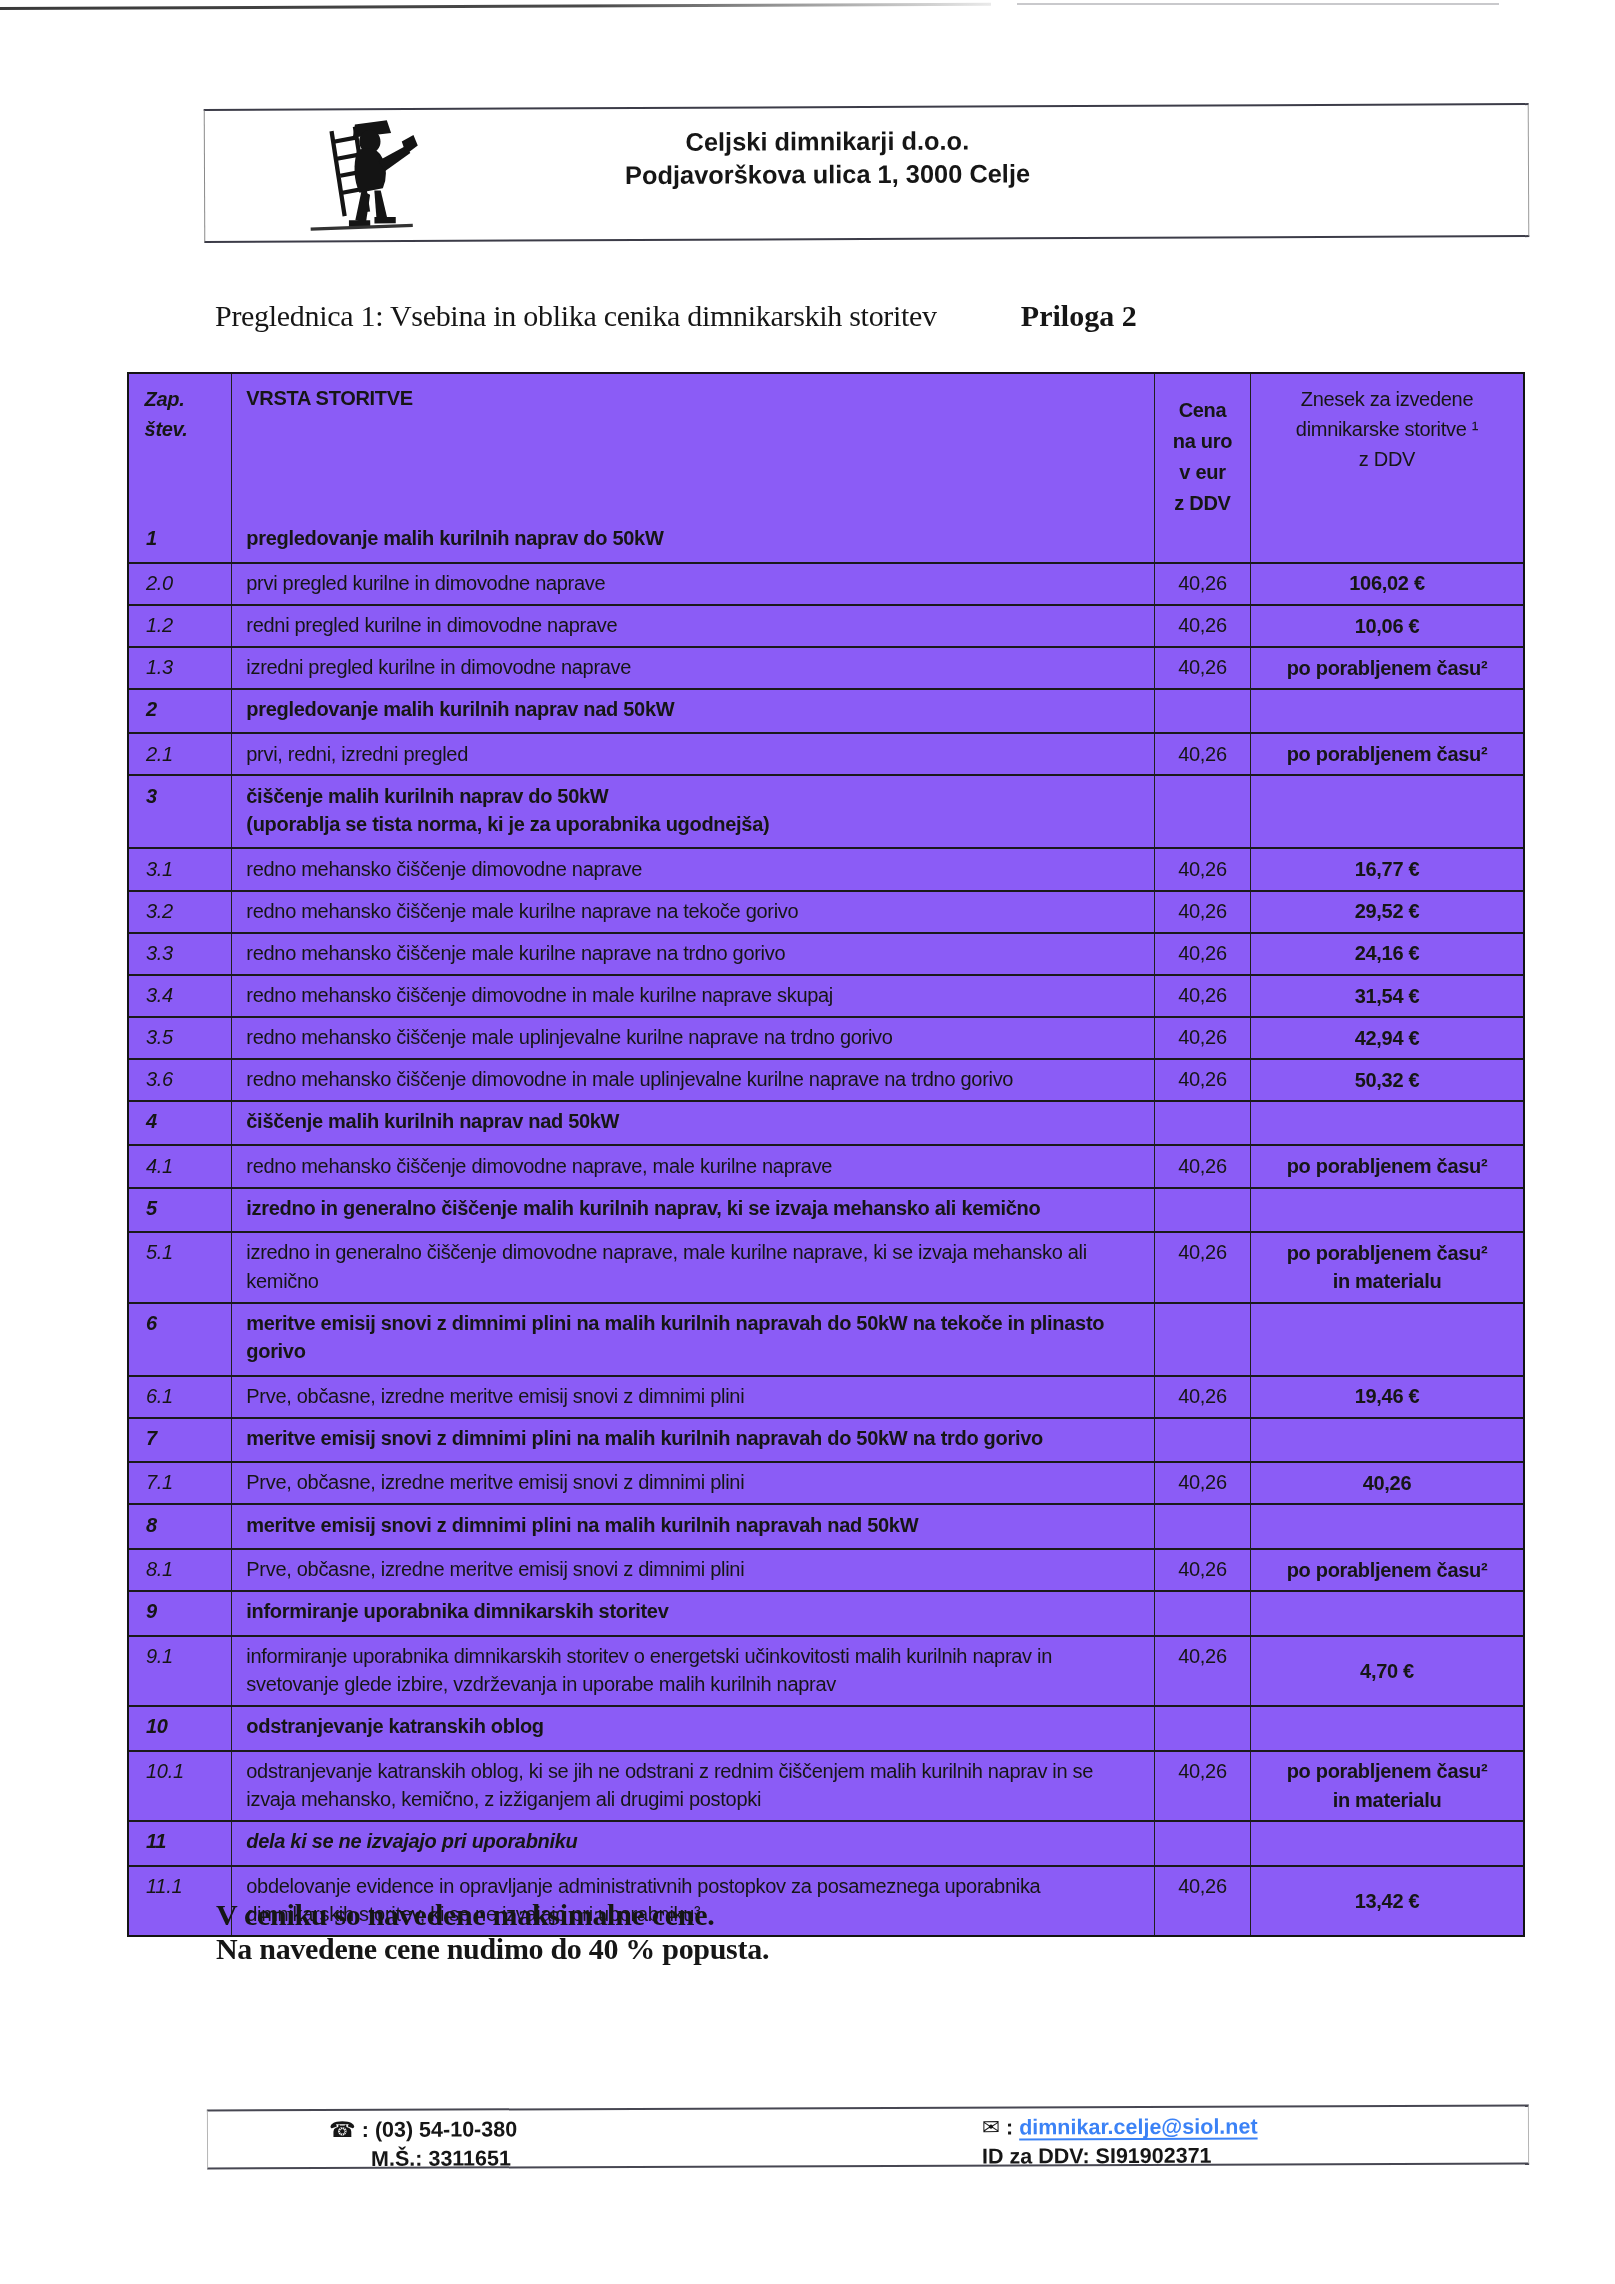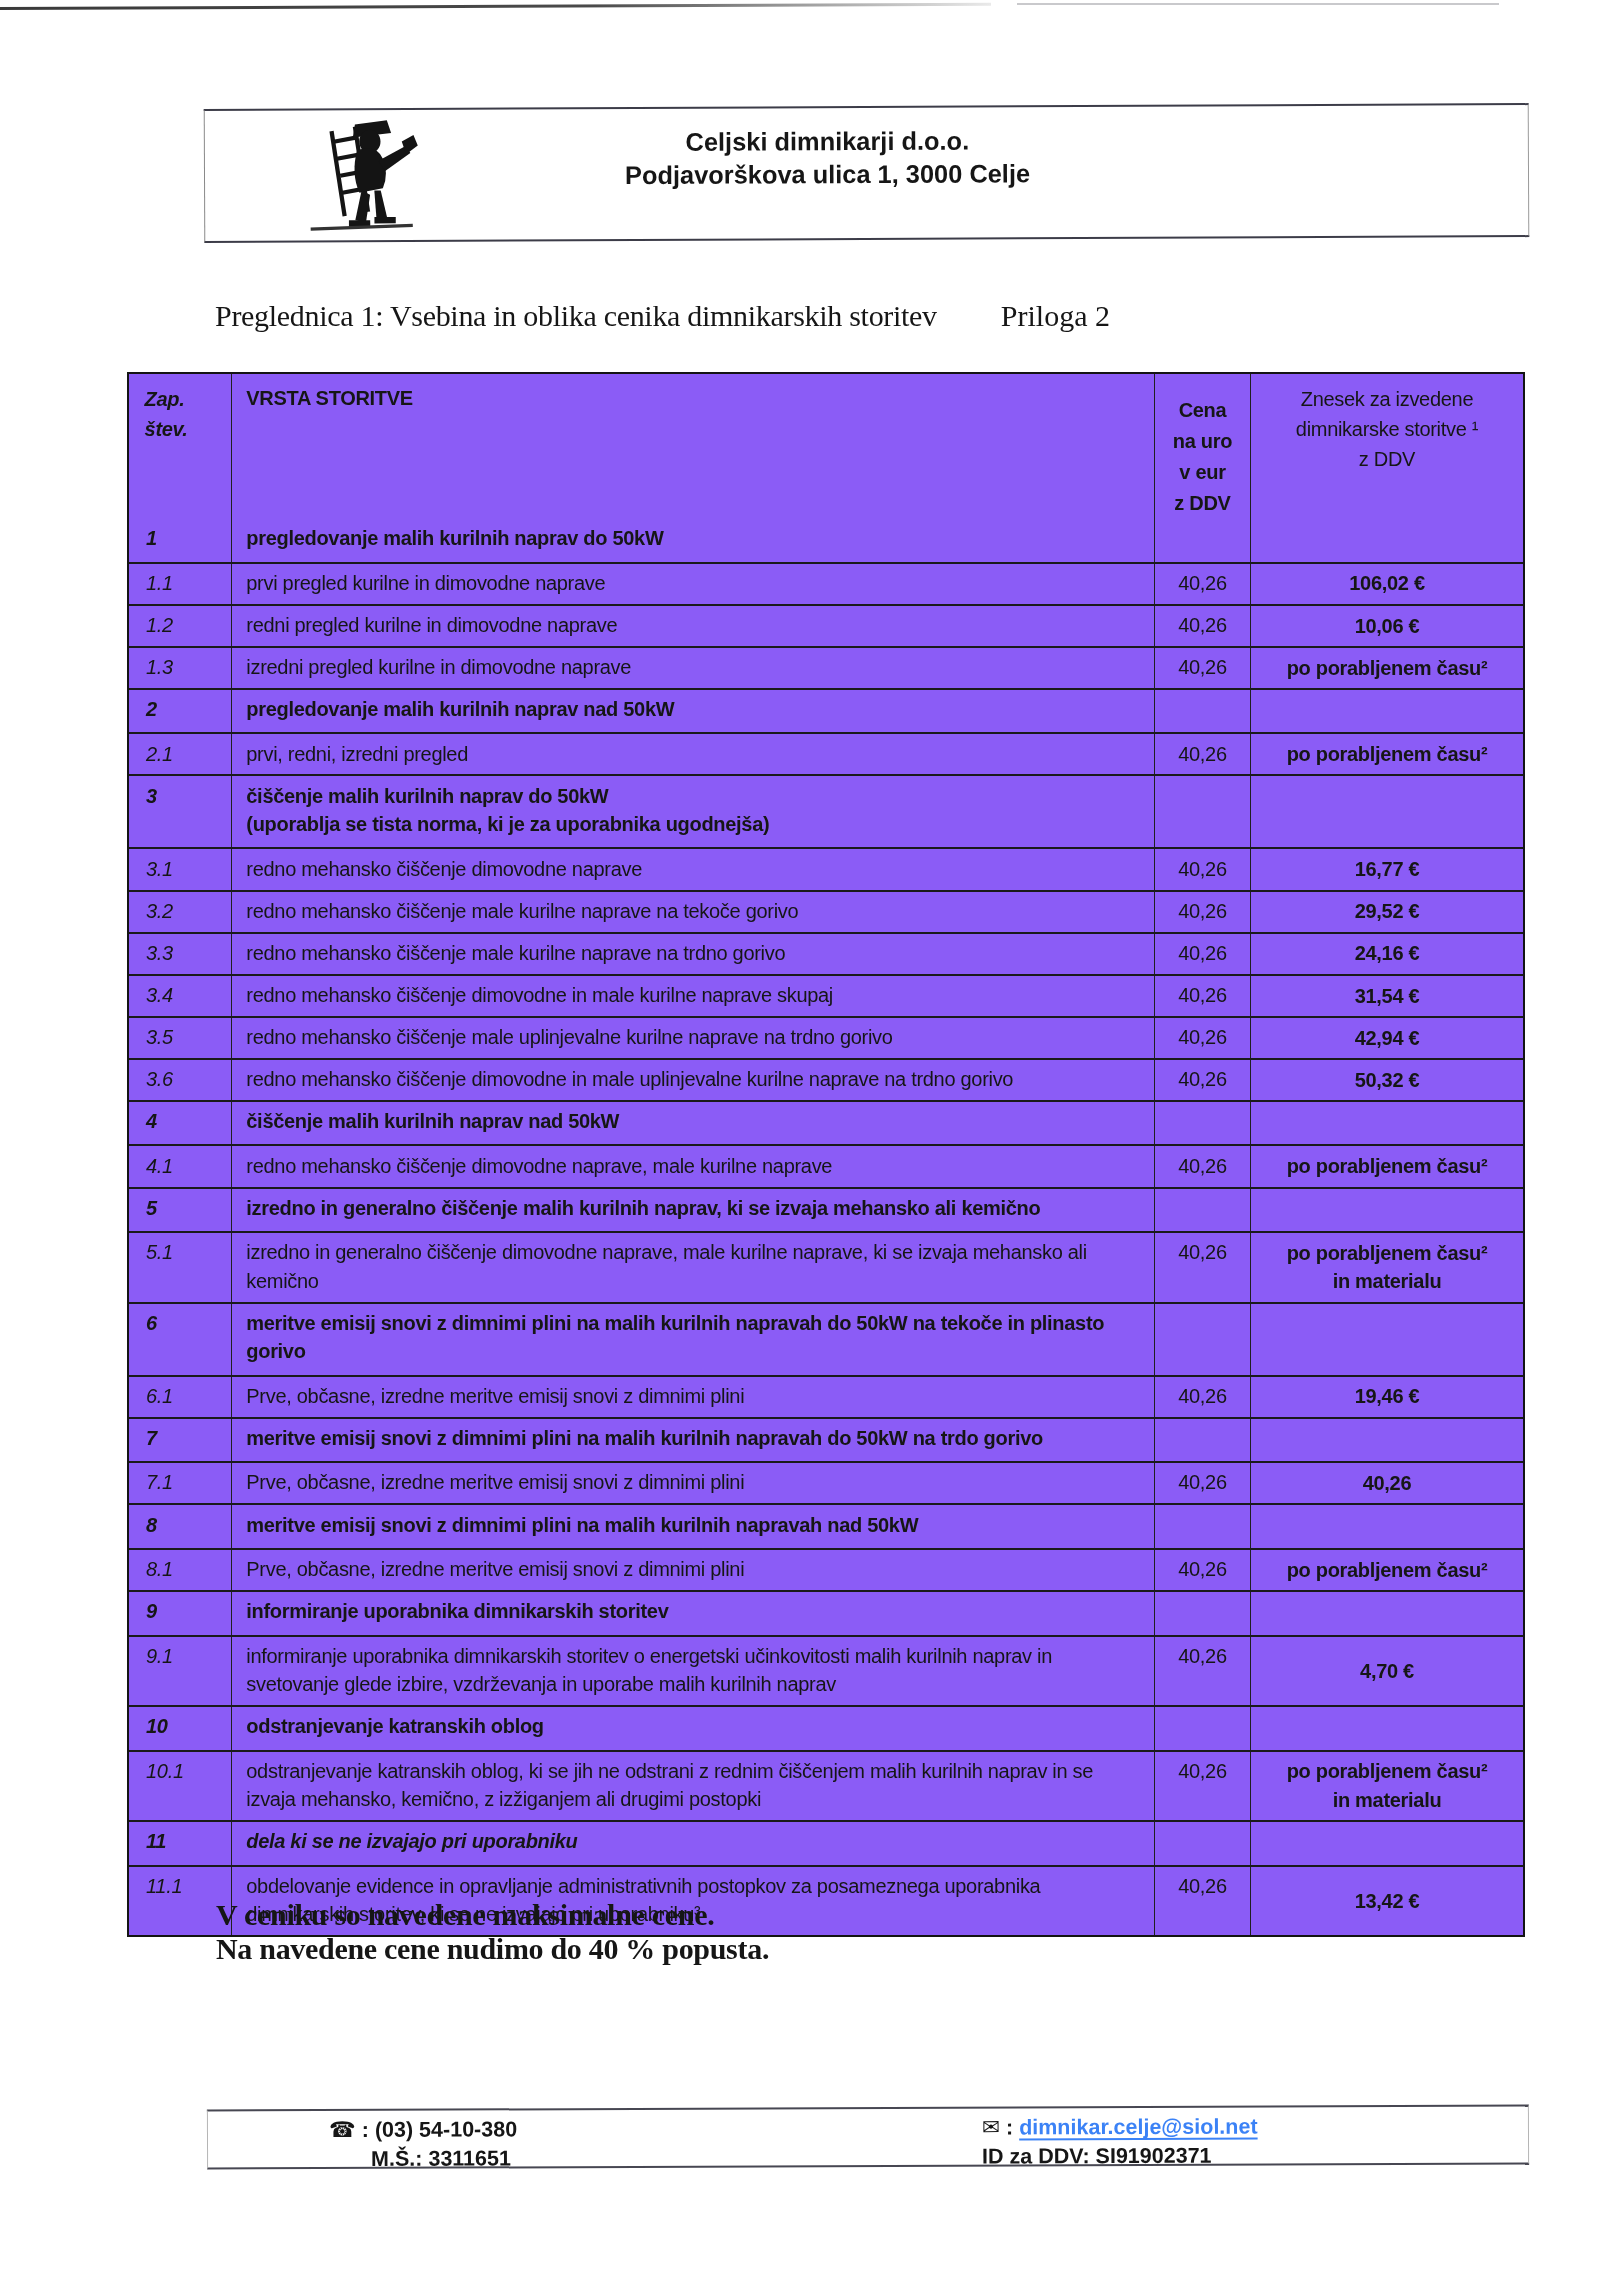--- a/index.html
+++ b/index.html
@@ -20,21 +20,21 @@
     transform:rotate(-0.25deg);box-sizing:border-box;}
   .logo-wrap{position:absolute;left:98px;top:7.8px;width:117px;height:117px;}
   .lh-text{position:absolute;left:0;right:0;top:17px;text-align:center;transform:translateX(-39px);}
   .company-name{font-size:25.4px;font-weight:bold;line-height:1.3;}
   .company-address{font-size:25.4px;font-weight:bold;line-height:1.3;}
 
   
   .doc-title-row{position:absolute;left:215px;top:299px;white-space:nowrap;
     font-family:"Liberation Serif",serif;font-size:30px;}
   .doc-title{letter-spacing:-0.3px;}
-  .annex{font-weight:normal;margin-left:64px;}
+  .annex{font-weight:bold;margin-left:84px;}
 
   
   .price-table{position:absolute;left:127px;top:372px;width:1398px;
     border:2.6px solid #141414;box-sizing:border-box;background:#8b5cf6;}
   .trow{display:grid;grid-template-columns:102px 923px 96px 1fr;border-top:2px solid #1a1a1a;}
   .trow:first-child{border-top:none;}
   .cell{box-sizing:border-box;font-size:20px;line-height:1.42;letter-spacing:-0.3px;}
   .cell + .cell{border-left:1.3px solid #202020;}
   .c-num{padding:5.2px 2.6px 3.9px 17px;font-style:italic;}
   .c-desc{padding:5.2px 10.4px 6.5px 14.3px;white-space:pre-line;}
@@ -123,21 +123,21 @@
   </div>
   <div id="table-body">
   <div class="trow section">
     <div class="cell c-num">1</div>
     <div class="cell c-desc">pregledovanje malih kurilnih naprav do 50kW</div>
     <div class="cell c-price"></div>
     <div class="cell c-amount"></div>
   </div>
 
   <div class="trow">
-    <div class="cell c-num">1.1</div>
+    <div class="cell c-num">2.0</div>
     <div class="cell c-desc">prvi pregled kurilne in dimovodne naprave</div>
     <div class="cell c-price">40,26</div>
     <div class="cell c-amount">106,02 €</div>
   </div>
 
   <div class="trow">
     <div class="cell c-num">1.2</div>
     <div class="cell c-desc">redni pregled kurilne in dimovodne naprave</div>
     <div class="cell c-price">40,26</div>
     <div class="cell c-amount">10,06 €</div>

